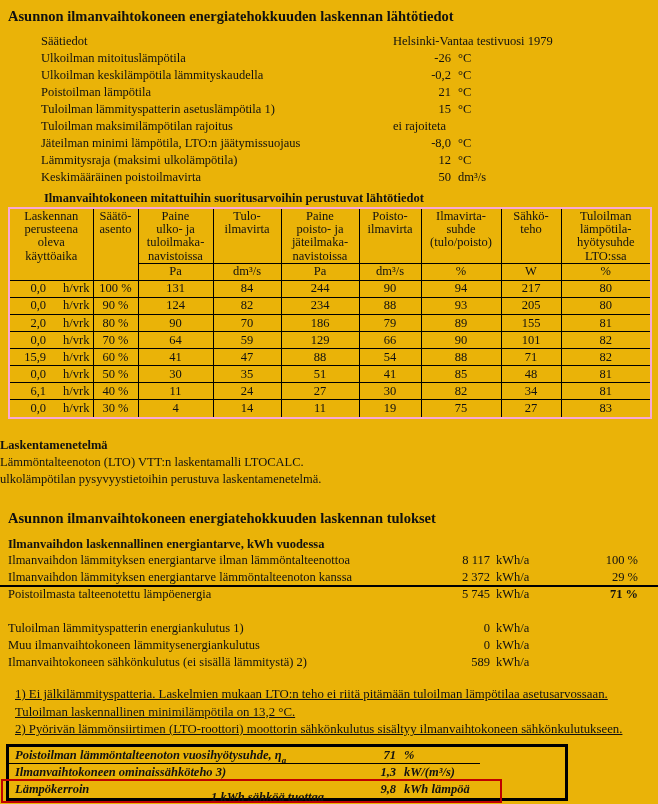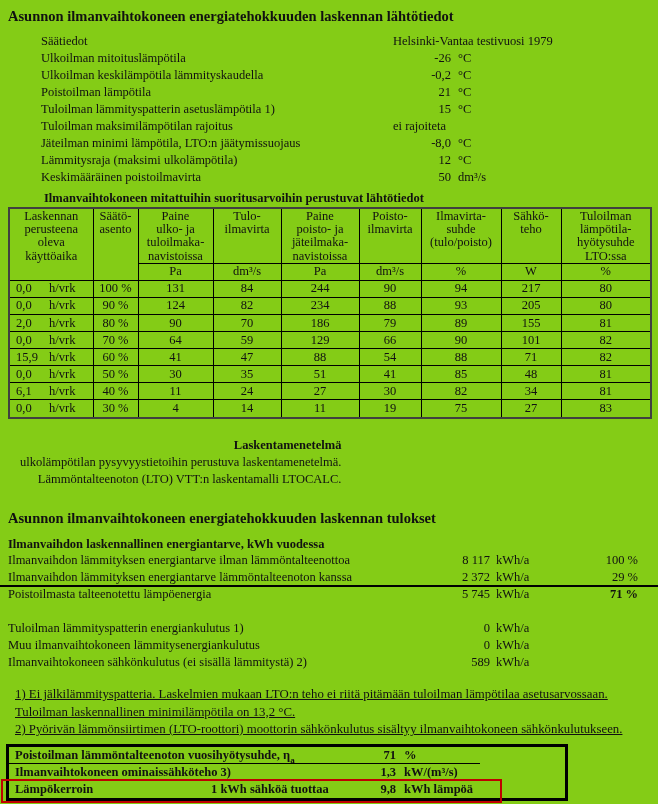--- a/index.html
+++ b/index.html
@@ -1,61 +1,61 @@
 <!DOCTYPE html>
 <html><head>
 <meta charset="utf-8">
 <style>
   html,body{margin:0;padding:0;background:#e8e8e8;}
   .doc{
-    position:relative;width:658px;height:804px;background:#84cc16;
+    position:relative;width:658px;height:804px;background:#eab308;
     font-family:"Liberation Serif","DejaVu Serif",serif;
     color:#111;font-size:12.5px;overflow:hidden;margin:0 auto;
   }
   .title{position:absolute;left:8px;font-size:14.5px;font-weight:bold;white-space:nowrap;}
   #title1{top:8px;}
   #title2{top:510px;}
   .sec-title{position:absolute;left:8px;font-weight:bold;font-size:12.5px;white-space:nowrap;}
   #measured-title{top:191px;margin-left:36px;}
   
   #weather{position:absolute;left:8px;top:33px;width:642px;}
   .info-row{display:flex;height:17px;line-height:17px;white-space:nowrap;margin-left:33px;}
   .info-row .lbl{flex:0 0 352px;}
   .info-row .num{display:inline-block;width:58px;text-align:right;}
   .info-row .unit{margin-left:7px;}
   
-  #meas-table{position:absolute;left:8px;top:207px;border-collapse:collapse;table-layout:fixed;border:2px solid #404040;}
+  #meas-table{position:absolute;left:8px;top:207px;border-collapse:collapse;table-layout:fixed;border:2px solid #f9a8d4;}
   #meas-table th,#meas-table td{border:1px solid #000;overflow:hidden;}
   #meas-table th{font-weight:normal;vertical-align:top;text-align:center;padding:1px 0 0 0;font-size:12.5px;line-height:13.2px;}
   #meas-table th.unit{height:16px;vertical-align:middle;line-height:15px;padding:0;}
   #meas-table td{text-align:center;height:16.1px;padding:0;font-size:12.5px;line-height:15px;}
   #meas-table td.c1{text-align:left;padding-left:6px;white-space:nowrap;}
-  .hours{display:inline-block;width:30px;text-align:left;}
-  .hunit{margin-left:3px;}
-  
-  #method{position:absolute;left:20px;top:437px;line-height:17px;white-space:nowrap;text-align:right;}
+  .hours{display:inline-block;width:30px;text-align:right;}
+  .hunit{margin-left:17px;}
+  
+  #method{position:absolute;left:0;top:437px;line-height:17px;white-space:nowrap;}
   #method .m-title{font-weight:bold;}
   
   #results-sub{position:absolute;left:8px;top:537px;font-weight:bold;white-space:nowrap;}
   #results{position:absolute;left:8px;top:552px;width:642px;}
   .res-row{display:flex;height:17px;line-height:17px;white-space:nowrap;}
   .res-row .lbl{flex:1;}
   .res-row .num{width:80px;text-align:right;}
   .res-row .unit{width:66px;margin-left:6px;}
   .res-row .pct{width:76px;text-align:right;padding-right:12px;}
   .res-row .pct.bold{font-weight:bold;}
   .res-spacer{height:17px;}
   #rule{position:absolute;left:0;top:585px;width:658px;height:0;border-top:2px solid #000;}
   
   #footnotes{position:absolute;left:15px;top:686px;width:648px;font-size:12.8px;line-height:17.5px;text-decoration:underline;}
   .fn-line{white-space:nowrap;}
   
-  #sbox{position:absolute;left:6px;top:744px;width:562px;height:57px;border:3px solid #000;box-sizing:border-box;font-weight:bold;}
+  #sbox{position:absolute;left:6px;top:744px;width:562px;height:57px;border:3px solid #000;box-sizing:border-box;font-weight:bold;font-style:italic;}
   .box-row{position:relative;height:17px;line-height:16px;padding-left:6px;white-space:nowrap;}
-  .box-row .b-mid{position:absolute;left:202px;top:0;}
+  .box-row .b-mid{position:absolute;left:202px;top:8px;}
   .box-row .b-num{position:absolute;left:287px;top:0;width:100px;text-align:right;}
   .box-row .b-unit{position:absolute;left:395px;top:0;}
   .b-sub{font-size:9px;vertical-align:sub;}
   #box-underline{position:absolute;left:6px;top:763px;width:474px;height:0;border-top:1px solid #000;}
   #redbox{position:absolute;left:1px;top:779px;width:501px;height:24px;border:2px solid #c00000;box-sizing:border-box;pointer-events:none;}
 </style>
 </head>
 <body>
 
 <div class="doc">
@@ -267,22 +267,22 @@
           <td>19</td>
           <td>75</td>
           <td>27</td>
           <td>83</td>
         </tr>
       </tbody>
   </table>
 
   <div id="method">
     <div class="m-title">Laskentamenetelmä</div>
+    <div>Lämmöntalteenoton (LTO) VTT:n laskentamalli LTOCALC.</div>
     <div>ulkolämpötilan pysyvyystietoihin perustuva laskentamenetelmä.</div>
-    <div>Lämmöntalteenoton (LTO) VTT:n laskentamalli LTOCALC.</div>
   </div>
 
   <div class="title" id="title2">Asunnon ilmanvaihtokoneen energiatehokkuuden laskennan tulokset</div>
 
   <div id="results-sub">Ilmanvaihdon laskennallinen energiantarve, kWh vuodessa</div>
 
   <div id="results">
       <div class="res-row">
         <span class="lbl">Ilmanvaihdon lämmityksen energiantarve ilman lämmöntalteenottoa</span>
         <span class="num">8 117</span>

